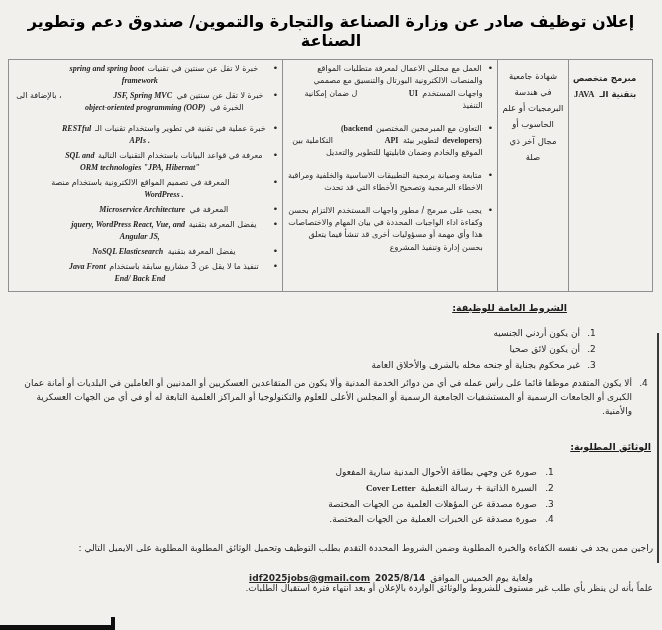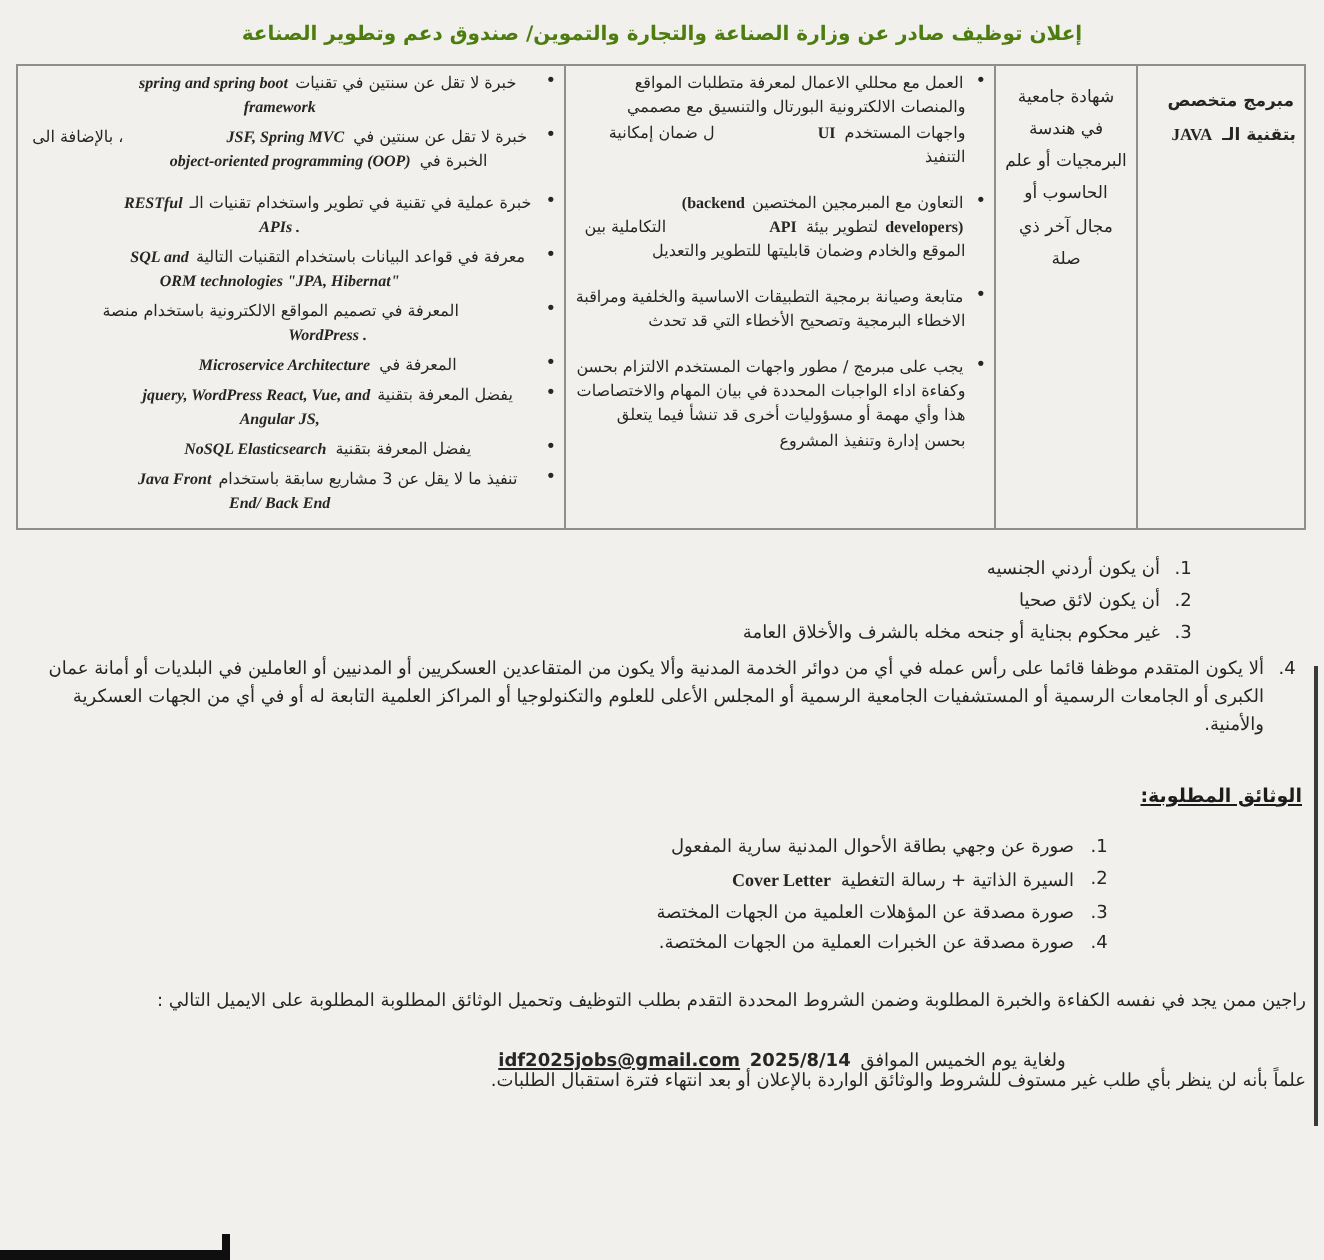--- a/index.html
+++ b/index.html
@@ -6,31 +6,31 @@
   html, body { width: 662px; height: 630px; }
   body {
     background: #f1f0ec;
     font-family: "DejaVu Sans", sans-serif;
     color: #262626;
     direction: rtl;
     overflow: hidden;
   }
   .page { position: relative; width: 662px; height: 630px; padding: 8px 9px 0 9px; }
 
-  .title { text-align: center; font-weight: bold; font-size: 10px; color: #4d7c0f; margin: 4px 0 9px 0; }
+  .title { text-align: center; font-weight: bold; font-size: 16px; color: #000000; margin: 4px 0 9px 0; }
 
   .intro { font-size: 8.5px; line-height: 1.8; text-align: right; margin: 0 5px 6px 5px; }
 
   table.job-table { border-collapse: collapse; width: 644px; table-layout: fixed; background: transparent; }
   .c-job { width: 84px; } .c-qual { width: 71px; } .c-tasks { width: 215px; } .c-skills { width: 274px; }
   th, td { border: 1px solid #8f8f8f; font-size: 8.5px; vertical-align: top; padding: 3px 4px; }
   th { font-weight: bold; text-align: center; vertical-align: middle; height: 30px; line-height: 1.4; }
   tr.brow td { height: 224px; }
 
-  .cell-job { text-align: right; padding-top: 10px; line-height: 1.9; font-weight: 600; margin-left: 37px; }
+  .cell-job { text-align: left; padding-top: 10px; line-height: 1.9; font-weight: 600; margin-left: 37px; }
   .cell-qual { text-align: center; padding-top: 8px; line-height: 1.9; }
 
   .li { display: flex; gap: 5px; }
   .blt { font-size: 9px; line-height: 1.3; }
   .cell-tasks .li { margin-bottom: 10px; font-size: 8px; }
   .cell-tasks .txt { flex: 1; text-align: right; line-height: 1.55; }
   .cell-skills .li { margin-bottom: 3px; font-size: 8px; }
   .cell-skills .txt { flex: 1; text-align: center; line-height: 1.5; }
   .gap-top { margin-top: 9px; }
 
@@ -154,20 +154,21 @@
           <span class="blt">•</span>
           <div class="txt"><span class="part">تنفيذ ما لا يقل عن 3 مشاريع سابقة باستخدام</span>
             <span class="part en it" dir="ltr">Java Front End/ Back End</span></div>
         </div>
       </td>
     </tr>
   </tbody>
     </table>
 
   <div>
+    <div class="sec-head head-conditions">الشروط العامة للوظيفة:</div>
     <div class="nlist cond-list">
       <div class="nli ind">
         <span class="nnum" dir="ltr">.1</span>
         <div class="ntxt">أن يكون أردني الجنسيه</div>
       </div>
       <div class="nli ind">
         <span class="nnum" dir="ltr">.2</span>
         <div class="ntxt">أن يكون لائق صحيا</div>
       </div>
       <div class="nli ind">

